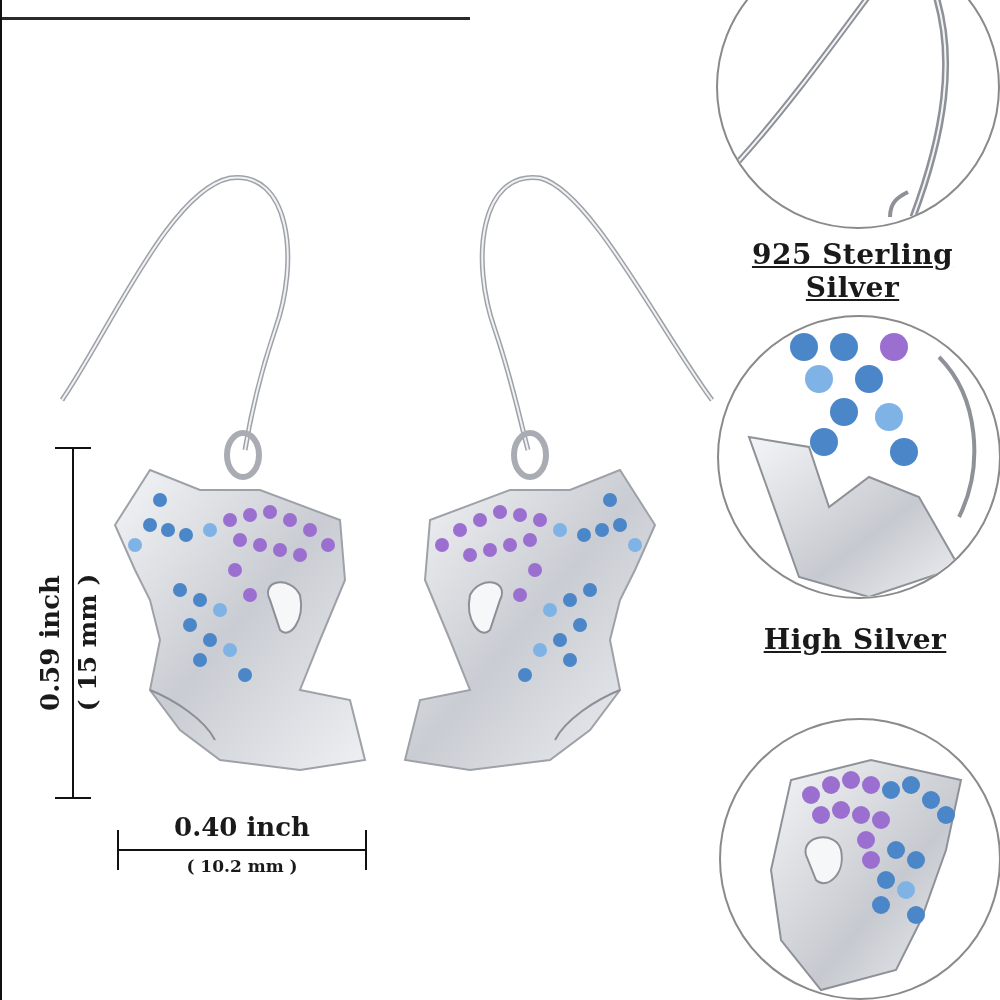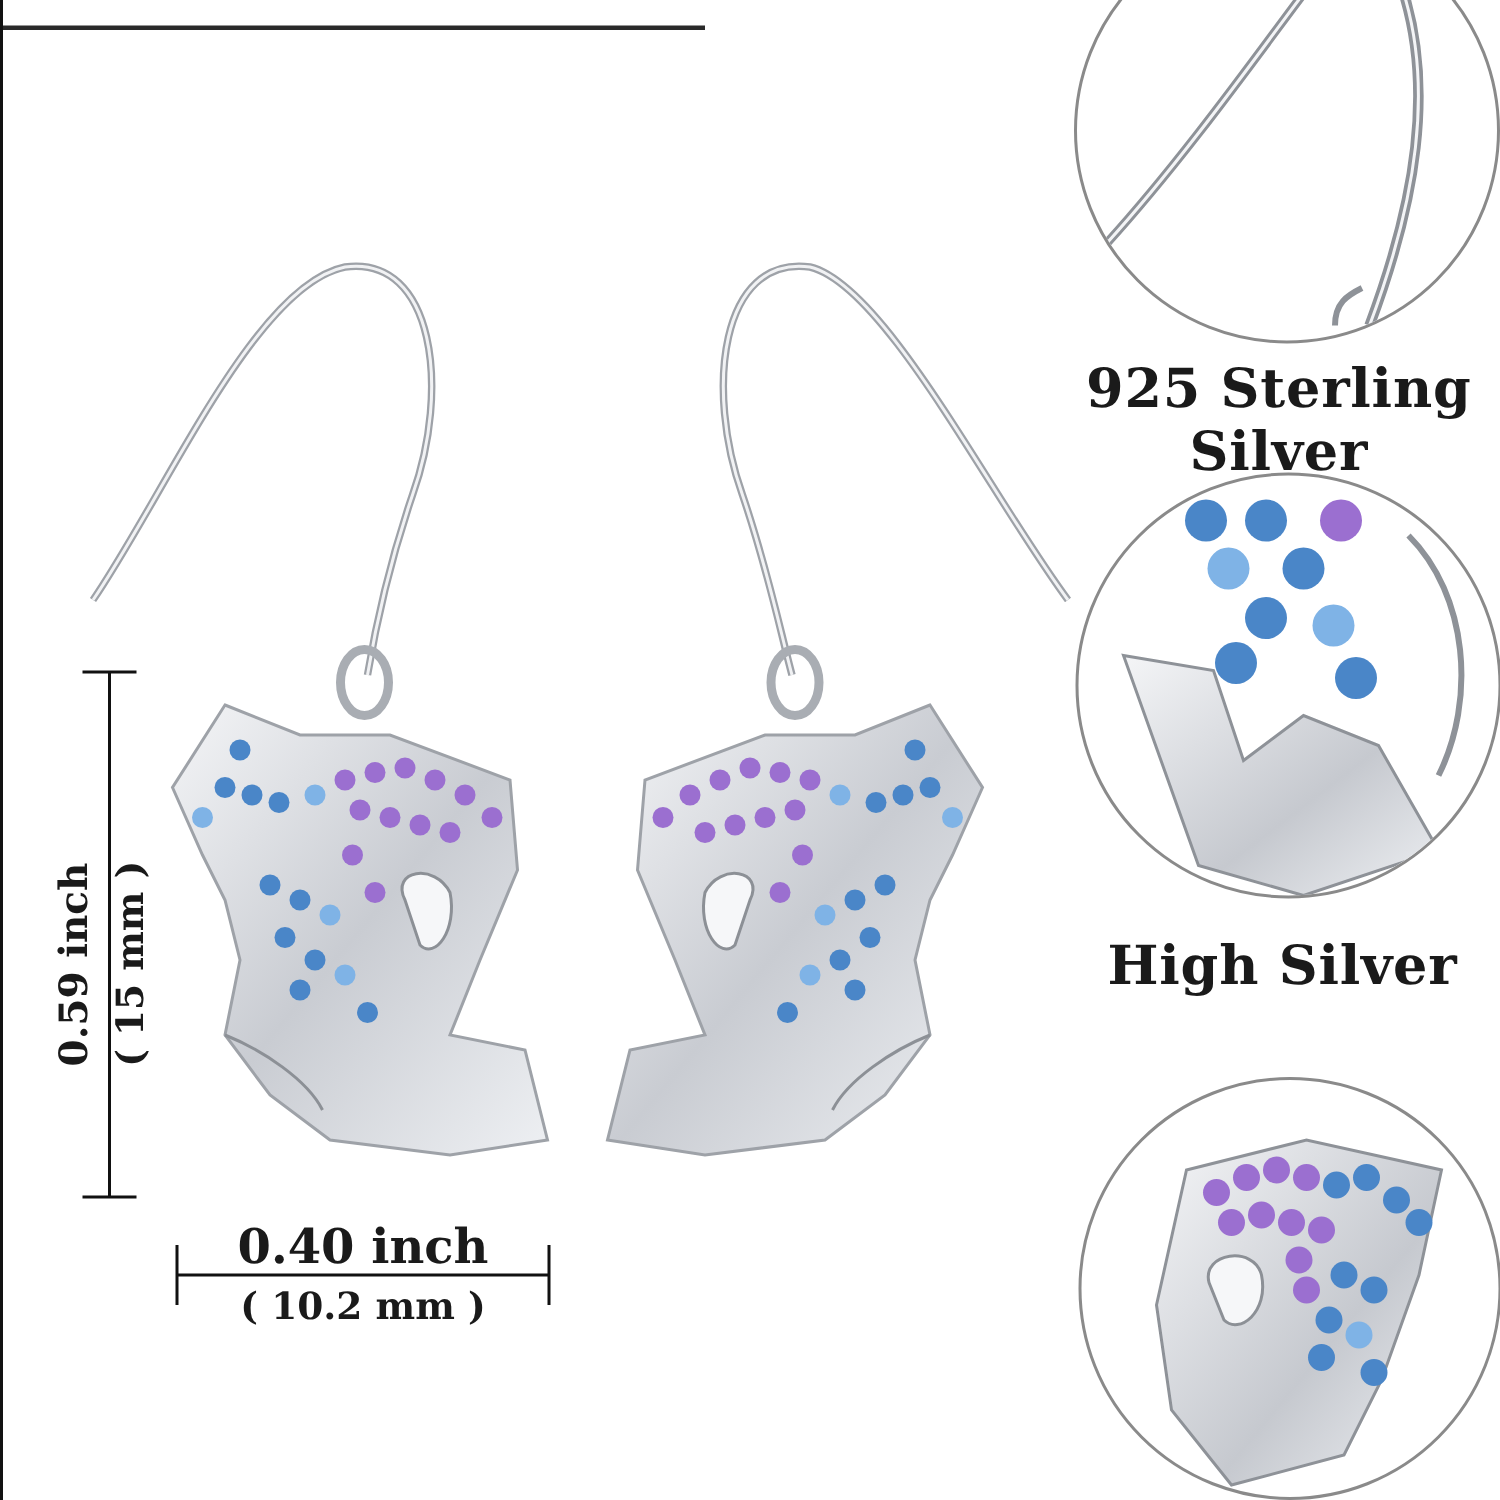--- a/index.html
+++ b/index.html
@@ -1,21 +1,21 @@
 <!DOCTYPE html>
 <html><head>
 <meta charset="utf-8">
 <style>
   html, body { margin:0; padding:0; background:#ffffff; }
   body { width:1000px; height:1000px; position:relative; overflow:hidden; font-family:"DejaVu Serif", "Liberation Serif", serif; }
   .abs { position:absolute; }
   .top-rule { left:2px; top:17px; width:468px; height:3px; background:#2a2a2a; }
   .left-edge { left:0; top:0; width:2px; height:1000px; background:#111; }
   .circle { position:absolute; border:2px solid #8a8a8a; border-radius:50%; background:#fff; overflow:hidden; }
-  .caption { position:absolute; font-weight:bold; color:#1a1a1a; font-size:36px; letter-spacing:0.5px; text-align:center; }
+  .caption { position:absolute; font-weight:bold; color:#1a1a1a; font-size:28px; letter-spacing:0.5px; text-align:center;text-decoration:underline; }
   .dim-v-line { left:72px; top:448px; width:2px; height:350px; background:#111; }
   .dim-v-cap { left:55px; width:36px; height:2px; background:#111; }
   .dim-h-line { left:118px; top:849px; width:248px; height:2px; background:#111; }
   .dim-h-cap { top:830px; width:2px; height:40px; background:#111; }
   .dim-text { font-weight:bold; color:#1a1a1a; font-size:25px; white-space:nowrap; }
   .vert-text { position:absolute; transform-origin:center; transform:rotate(-90deg); text-align:center; }
 </style>
 </head>
 <body>
 
@@ -111,22 +111,22 @@
 
 <div class="abs dim-v-line"></div>
 <div class="abs dim-v-cap" style="top:447px"></div>
 <div class="abs dim-v-cap" style="top:797px"></div>
 <div class="vert-text dim-text" style="left:-30px;top:628px;width:160px;font-size:26px">0.59 inch</div>
 <div class="vert-text dim-text" style="left:7px;top:628px;width:160px;font-size:25px">( 15 mm )</div>
 
 <div class="abs dim-h-line"></div>
 <div class="abs dim-h-cap" style="left:117px"></div>
 <div class="abs dim-h-cap" style="left:365px"></div>
-<div class="abs dim-text" style="left:118px;top:812px;width:248px;text-align:center;font-size:32px">0.40 inch</div>
-<div class="abs dim-text" style="left:118px;top:856px;width:248px;text-align:center;font-size:25px">( 10.2 mm )</div>
+<div class="abs dim-text" style="left:118px;top:812px;width:248px;text-align:center;font-size:26px">0.40 inch</div>
+<div class="abs dim-text" style="left:118px;top:856px;width:248px;text-align:center;font-size:17px">( 10.2 mm )</div>
 
 <div class="circle" style="left:716px;top:-55px;width:280px;height:280px">
   <svg width="280" height="280">
     <path d="M20 215 C 70 160, 120 90, 150 50" fill="none" stroke="#8e9298" stroke-width="6"></path>
     <path d="M20 215 C 70 160, 120 90, 150 50" fill="none" stroke="#f3f4f6" stroke-width="2"></path>
     <path d="M215 40 C 240 110, 225 190, 195 270" fill="none" stroke="#8e9298" stroke-width="7"></path>
     <path d="M215 40 C 240 110, 225 190, 195 270" fill="none" stroke="#f3f4f6" stroke-width="2"></path>
     <path d="M172 270 C 172 255, 180 250, 190 245" fill="none" stroke="#8e9298" stroke-width="4"></path>
   </svg>
 </div>

